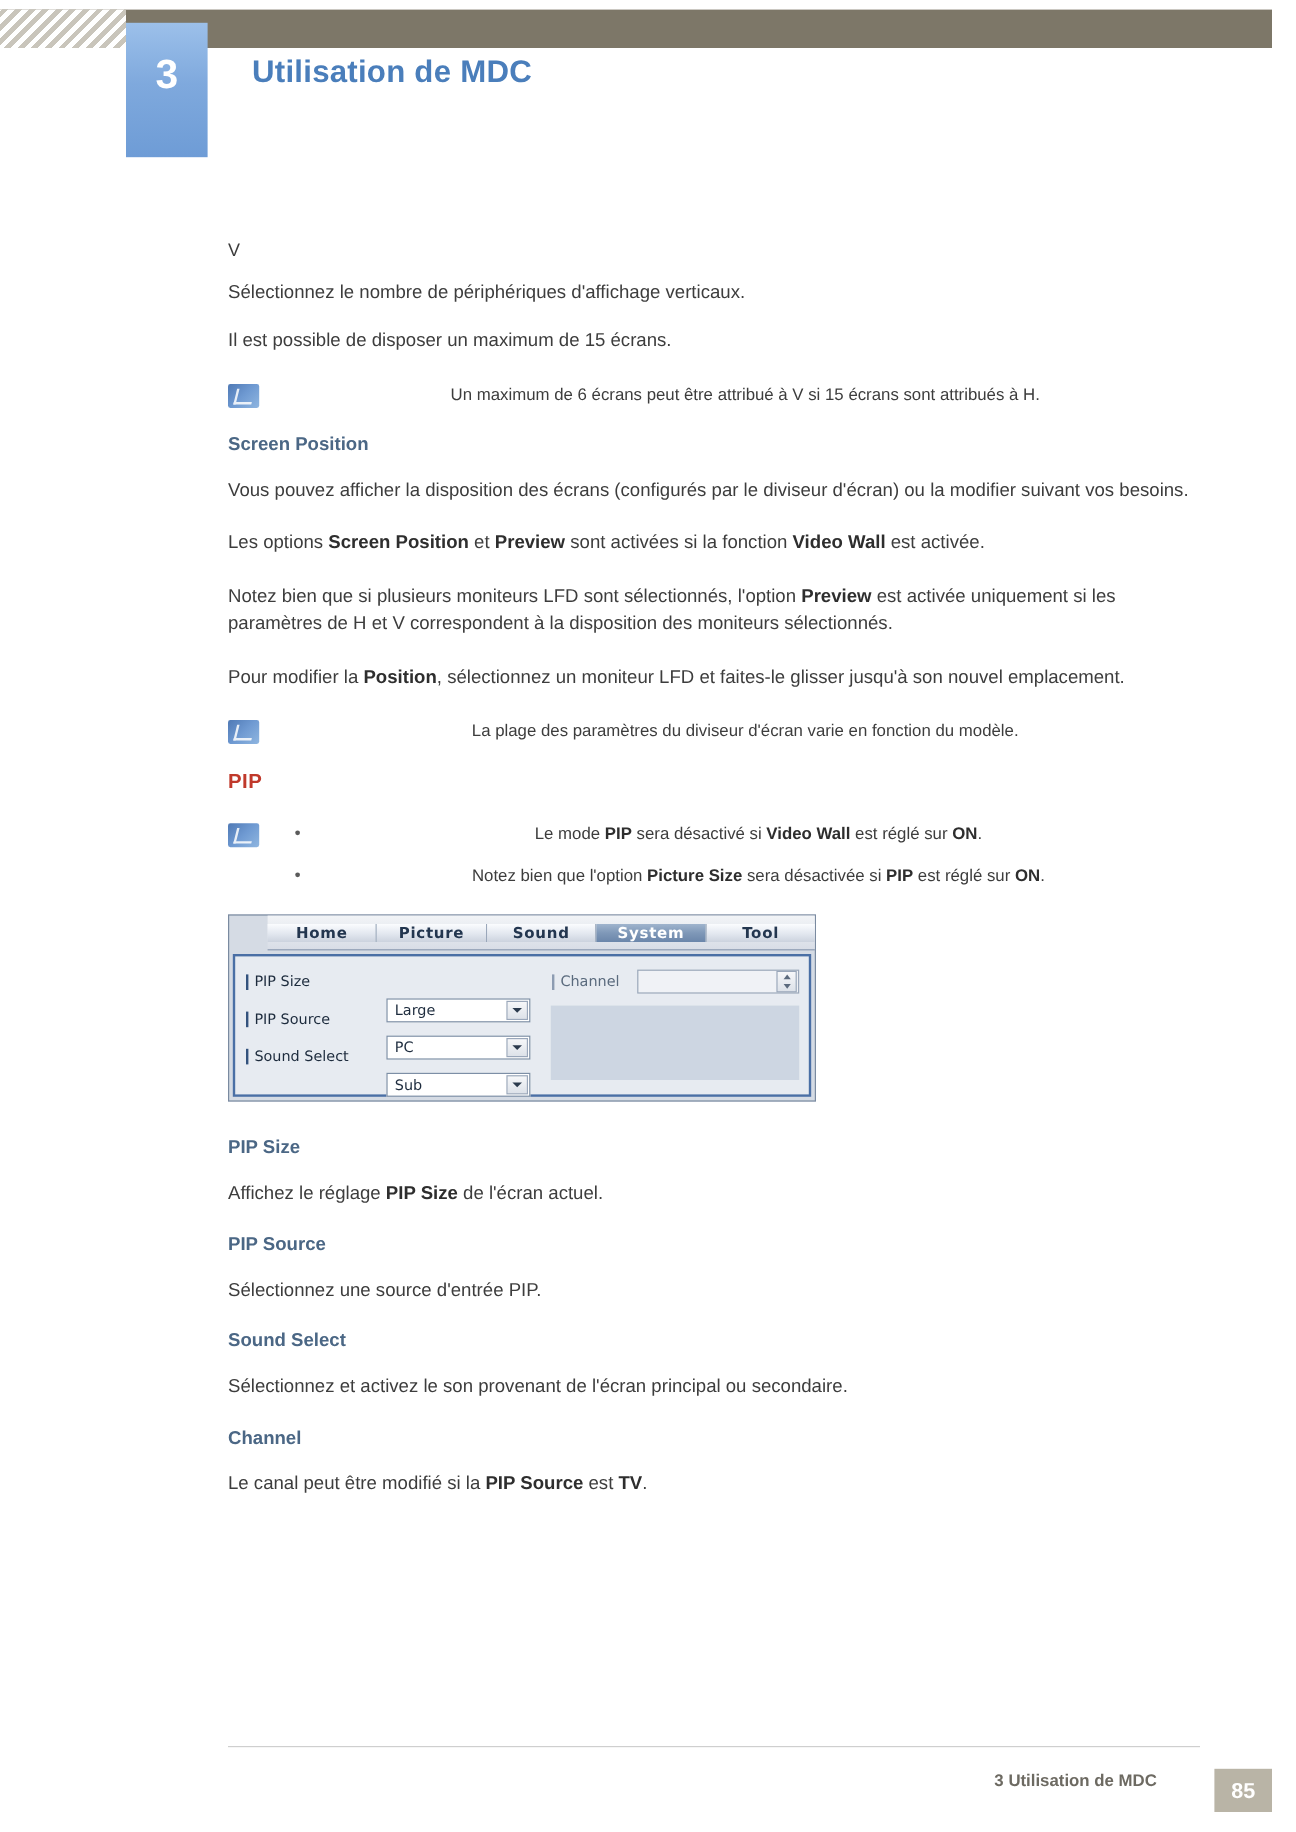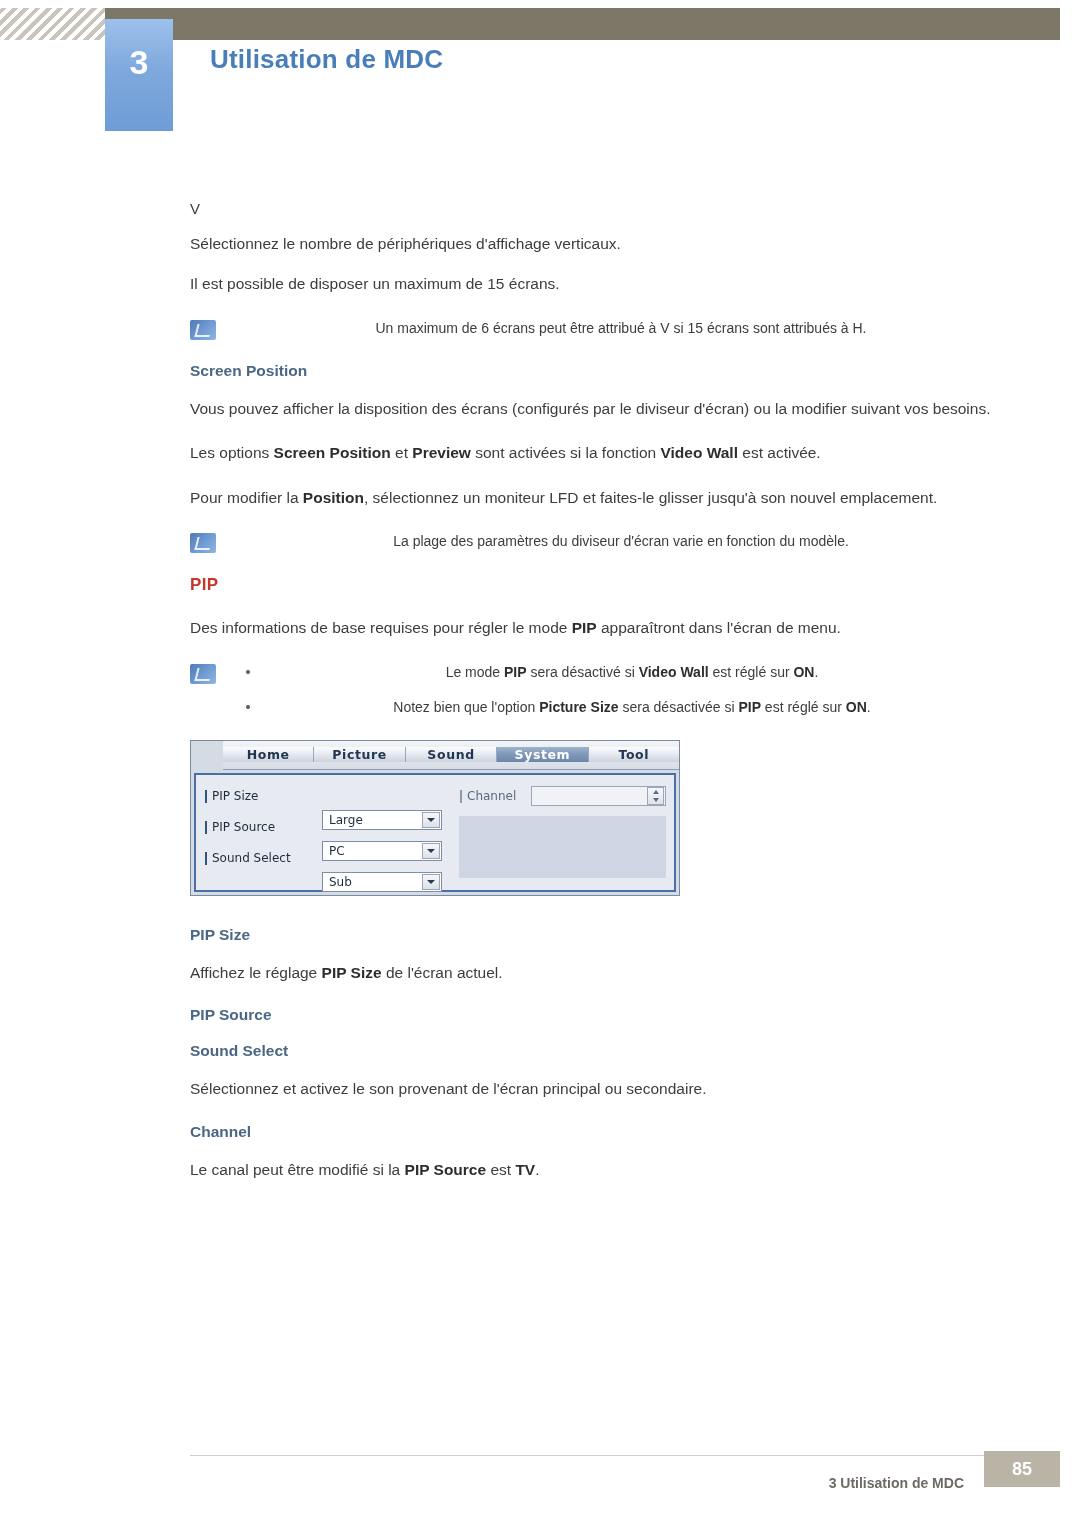--- a/index.html
+++ b/index.html
@@ -324,22 +324,22 @@
     position: absolute;
     right: 116px;
     top: 28px;
     font-size: 14px;
     font-weight: bold;
     color: #6d6a62;
   }
   .footer-page {
     position: absolute;
     right: 20px;
-    top: 4px;
-    width: 76px;
+    top: 27px;
+    width: 48px;
     height: 36px;
     background: #b9b4a6;
     color: #ffffff;
     font-size: 18px;
     font-weight: bold;
     display: flex;
     align-items: center;
     justify-content: center;
   }
 </style>
@@ -366,33 +366,33 @@
       <p class="note-line">Un maximum de 6 écrans peut être attribué à V si 15 écrans sont attribués à H.</p>
     </div>
   </div>
 
   <h3 class="subhead">Screen Position</h3>
 
   <p class="p">Vous pouvez afficher la disposition des écrans (configurés par le diviseur d'écran) ou la modifier suivant vos besoins.</p>
 
   <p class="p"><span>Les options </span><b>Screen Position</b><span> et </span><b>Preview</b><span> sont activées si la fonction </span><b>Video Wall</b><span> est activée.</span></p>
 
+  <p class="p"><span>Notez bien que si plusieurs moniteurs LFD sont sélectionnés, l'option </span><b>Preview</b><span> est activée uniquement si les paramètres de H et V correspondent à la disposition des moniteurs sélectionnés.</span></p>
 
   <p class="p"><span>Pour modifier la </span><b>Position</b><span>, sélectionnez un moniteur LFD et faites-le glisser jusqu'à son nouvel emplacement.</span></p>
 
   <div class="note">
     <span class="note-icon"></span>
     <div class="note-body">
       <p class="note-line">La plage des paramètres du diviseur d'écran varie en fonction du modèle.</p>
     </div>
   </div>
 
   <h2 class="section-head">PIP</h2>
 
-  <p class="p"><span>Des informations de base requises pour régler le mode </span><b>PIP</b><span> apparaîtront dans l'écran de menu.</span></p>
 
   <div class="note">
     <span class="note-icon"></span>
     <div class="note-body">
       <p class="bullet-line"><span>Le mode </span><b>PIP</b><span> sera désactivé si </span><b>Video Wall</b><span> est réglé sur </span><b>ON</b><span>.</span></p>
       <p class="bullet-line"><span>Notez bien que l'option </span><b>Picture Size</b><span> sera désactivée si </span><b>PIP</b><span> est réglé sur </span><b>ON</b><span>.</span></p>
     </div>
   </div>
 
   <div class="mdc">
@@ -439,20 +439,21 @@
         </div>
         <div class="mdc-blank"></div>
       </div>
     </div>
   </div>
 
   <h3 class="subhead">PIP Size</h3>
   <p class="p"><span>Affichez le réglage </span><b>PIP Size</b><span> de l'écran actuel.</span></p>
 
   <h3 class="subhead">PIP Source</h3>
+  <p class="p">Sélectionnez une source d'entrée PIP.</p>
 
   <h3 class="subhead">Sound Select</h3>
   <p class="p">Sélectionnez et activez le son provenant de l'écran principal ou secondaire.</p>
 
   <h3 class="subhead">Channel</h3>
   <p class="p"><span>Le canal peut être modifié si la </span><b>PIP Source</b><span> est </span><b>TV</b><span>.</span></p>
 
 </div>
 
 <div class="footer">

